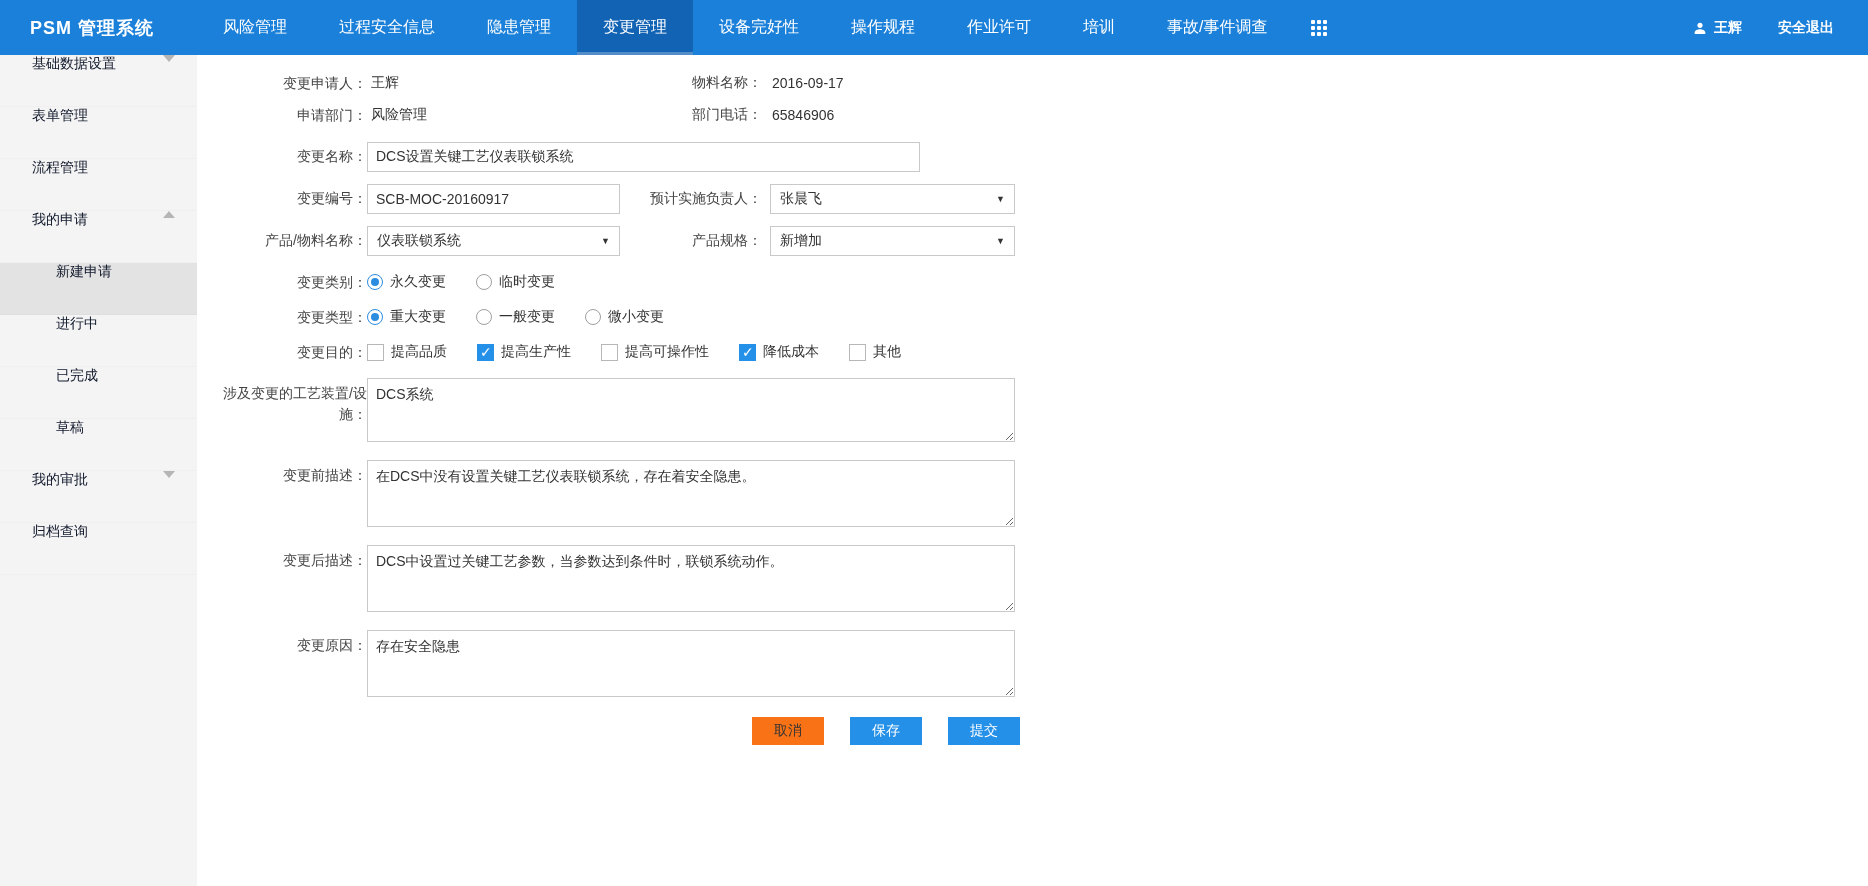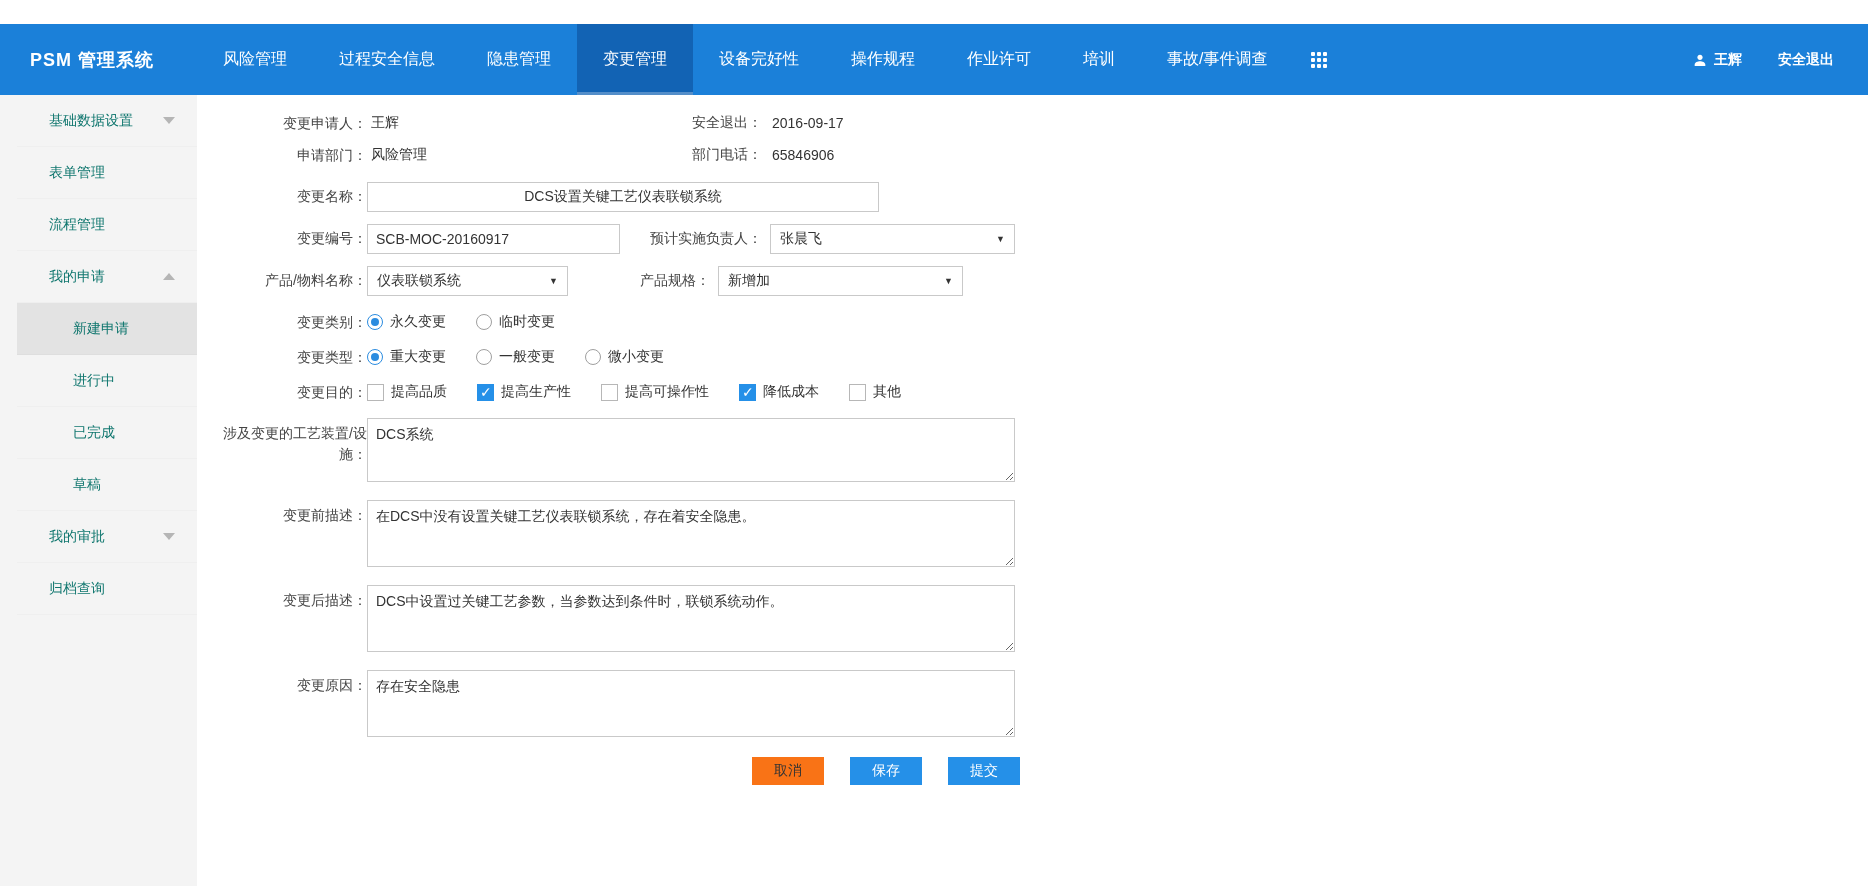--- a/index.html
+++ b/index.html
@@ -1,61 +1,61 @@
 <!DOCTYPE html>
 <html><head>
 <meta charset="utf-8">
 <style>
   * { box-sizing: border-box; }
   html,body { margin:0; padding:0; }
   body { font-family:"Liberation Sans","DejaVu Sans",sans-serif; background:#fff; }
   .app { width:1868px; height:886px; overflow:hidden; display:flex; flex-direction:column; }
 
   
-  .topbar { height:71px; background:#1b80d9; display:flex; align-items:stretch; color:#fff; flex-shrink:0;margin-top:24px; }
+  .topbar { height:55px; background:#1b80d9; display:flex; align-items:stretch; color:#fff; flex-shrink:0; }
   .logo { width:197px; display:flex; align-items:center; padding-left:30px; font-size:18px; font-weight:bold; letter-spacing:1px; }
   .nav { display:flex; align-items:stretch; }
   .nav-item { display:flex; align-items:center; padding:0 26px; font-size:16px; cursor:pointer; white-space:nowrap; }
   .nav-item.active { background:#1263b4; box-shadow: inset 0 -3px 0 rgba(255,255,255,0.28); }
   .apps-icon { display:grid; grid-template-columns:repeat(3,4px); grid-template-rows:repeat(3,4px); gap:2px; align-self:center; margin:0 18px; cursor:pointer; }
   .apps-icon i { background:#fff; border-radius:1px; }
   .topbar-right { margin-left:auto; display:flex; align-items:center; gap:36px; padding-right:34px; font-size:14px; font-weight:bold; }
   .user-chip { display:flex; align-items:center; gap:6px; cursor:pointer; }
   .logout { cursor:pointer; }
 
   
   .layout { display:flex; flex:1; min-height:0; }
   .sidebar { width:197px; background:#f4f4f4; flex-shrink:0; padding-top:0; }
-  .side-item { height:52px; display:flex; align-items:center; padding-left:32px; padding-right:16px; font-size:14px; color:#0f766e; position:relative; cursor:pointer; border-bottom:1px solid rgba(0,0,0,0.02);margin-left:17px; }
+  .side-item { height:52px; display:flex; align-items:flex-start; padding-left:32px; padding-right:16px; font-size:14px; color:#0f172a; position:relative; cursor:pointer; border-bottom:1px solid rgba(0,0,0,0.02); }
   .side-item.child { padding-left:56px; }
   .side-item.active { background:#e3e3e3; }
   .chev { position:absolute; right:22px; width:0; height:0; }
   .chev.down { border-left:6px solid transparent; border-right:6px solid transparent; border-top:7px solid #b5b5b5; }
   .chev.up { border-left:6px solid transparent; border-right:6px solid transparent; border-bottom:7px solid #b5b5b5; }
 
   
   .main { flex:1; background:#fff; padding-top:18px; overflow:hidden; font-size:14px; color:#333; }
   .frow { display:flex; align-items:center; margin-bottom:12px; }
   .frow.top { align-items:flex-start; }
   .lbl { width:170px; text-align:right; flex-shrink:0; color:#444; line-height:1.45; }
   .frow.top .lbl { padding-top:5px; }
   .lbl2 { width:150px; text-align:right; padding-right:8px; flex-shrink:0; color:#444; }
   .val { width:253px; padding-left:4px; }
   .val2 { width:245px; padding-left:2px; }
 
   input.txt { height:30px; border:1px solid #c9c9c9; padding:0 8px; font-size:14px; color:#333; font-family:inherit; outline:none; }
-  .w-full { width:512px;text-align:center; }
+  .w-full { width:553px; }
   .w-half { width:253px; }
   textarea.ta { width:648px; border:1px solid #c9c9c9; padding:5px 8px; font-size:14px; color:#333; font-family:inherit; outline:none; line-height:1.5; }
   .ta-s { height:64px; }
   .ta-m { height:67px; }
 
   .sel { border:1px solid #c9c9c9; height:30px; display:flex; align-items:center; justify-content:space-between; padding:0 9px; cursor:pointer; background:#fff; }
   .sel .arrow { font-size:9px; color:#333; margin-left:8px; }
-  .w-sel { width:201px; }
+  .w-sel { width:253px; }
   .w-sel2 { width:245px; }
 
   .opt { display:inline-flex; align-items:center; margin-right:30px; cursor:pointer; }
   .opt .opt-label { margin-left:7px; }
   .radio { width:16px; height:16px; border-radius:50%; border:1px solid #9f9f9f; background:#fff; position:relative; flex-shrink:0; }
   .radio.on { border-color:#2b8ce0; }
   .radio.on::after { content:""; position:absolute; left:3px; top:3px; width:8px; height:8px; border-radius:50%; background:#2b8ce0; }
   .cb { width:17px; height:17px; border:1px solid #b7b7b7; background:#fff; position:relative; flex-shrink:0; }
   .cb.on { background:#2590e8; border-color:#2590e8; }
   .cb.on::after { content:"✓"; position:absolute; left:2px; top:-1px; color:#fff; font-size:14px; font-weight:bold; }
@@ -143,21 +143,21 @@
       <div class="side-item">
         <span>归档查询</span>
       </div>
     </div>
 
     <div class="main">
 
       <div class="frow">
         <span class="lbl">变更申请人：</span>
         <span class="val">王辉</span>
-        <span class="lbl2">安全退出：</span>
+        <span class="lbl2">物料名称：</span>
         <span class="val2">2016-09-17</span>
       </div>
 
       <div class="frow" style="margin-bottom:16px;">
         <span class="lbl">申请部门：</span>
         <span class="val">风险管理</span>
         <span class="lbl2">部门电话：</span>
         <span class="val2">65846906</span>
       </div>
 

